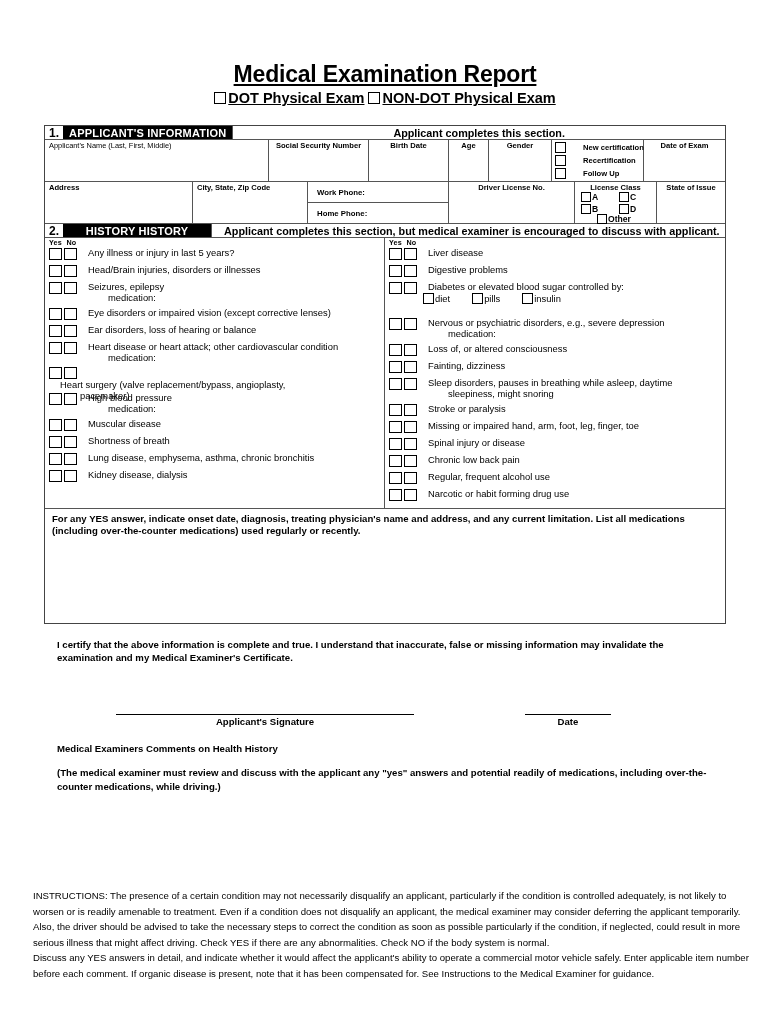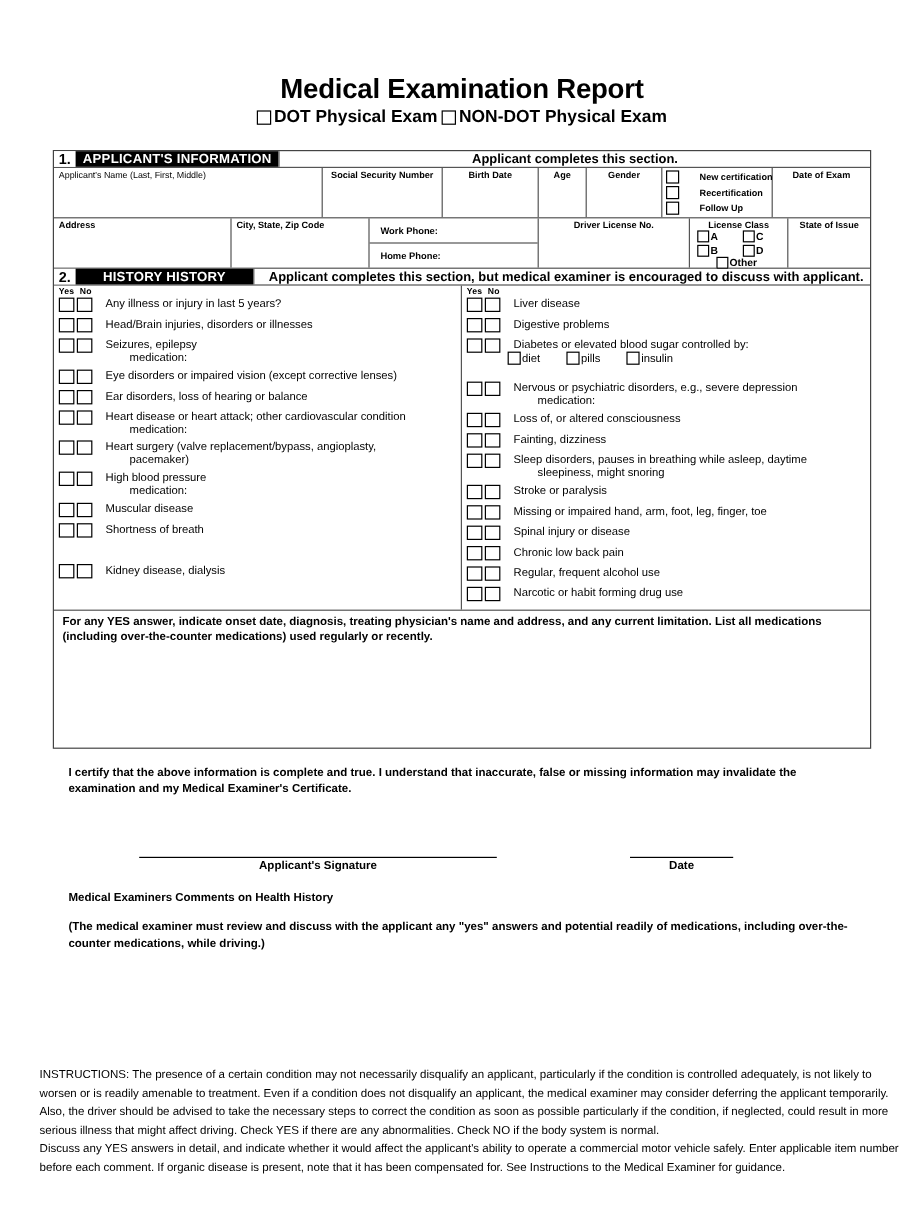--- a/index.html
+++ b/index.html
@@ -4,21 +4,21 @@
 <style>
   * { box-sizing: border-box; }
   html, body { margin:0; padding:0; }
   body {
     width:770px; height:1024px;
     background:#ffffff;
     font-family:"Liberation Sans", sans-serif;
     color:#000;
     -webkit-font-smoothing:none;
   }
-  .page { position:relative; width:770px; height:1024px; }
+  .page { position:relative; width:770px; height:1024px;text-decoration:underline; }
 
   
   .title-wrap { text-align:center; padding-top:62px; }
   .doc-title {
     font-size:23px; font-weight:bold; letter-spacing:-0.2px; line-height:1.05;
   }
   .exam-types {
     margin-top:4px; font-size:14.5px; font-weight:bold;
     display:flex; justify-content:center; align-items:center; gap:0px;
   }
@@ -325,21 +325,21 @@
             </div>
             <div class="txt">Ear disorders, loss of hearing or balance</div>
           </div>
           <div class="hh-item" style="top: 103px;">
             <div class="boxes">
               <span class="cbx"></span>
               <span class="cbx"></span>
             </div>
             <div class="txt">Heart disease or heart attack; other cardiovascular condition<span class="ind">medication:</span></div>
           </div>
-          <div class="hh-item" style="top: 128px;">
+          <div class="hh-item" style="top: 128px; flex-direction: column;">
             <div class="boxes">
               <span class="cbx"></span>
               <span class="cbx"></span>
             </div>
             <div class="txt">Heart surgery (valve replacement/bypass, angioplasty,<span class="ind">pacemaker)</span></div>
           </div>
           <div class="hh-item" style="top: 154px;">
             <div class="boxes">
               <span class="cbx"></span>
               <span class="cbx"></span>
@@ -352,20 +352,27 @@
               <span class="cbx"></span>
             </div>
             <div class="txt">Muscular disease</div>
           </div>
           <div class="hh-item" style="top: 197px;">
             <div class="boxes">
               <span class="cbx"></span>
               <span class="cbx"></span>
             </div>
             <div class="txt">Shortness of breath</div>
+          </div>
+          <div class="hh-item" style="top: 214px;">
+            <div class="boxes">
+              <span class="cbx"></span>
+              <span class="cbx"></span>
+            </div>
+            <div class="txt">Lung disease, emphysema, asthma, chronic bronchitis</div>
           </div>
           <div class="hh-item" style="top: 231px;">
             <div class="boxes">
               <span class="cbx"></span>
               <span class="cbx"></span>
             </div>
             <div class="txt">Kidney disease, dialysis</div>
           </div>
         </div>
       <div class="hh-col">

